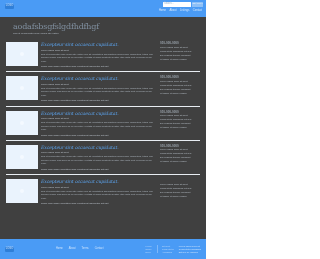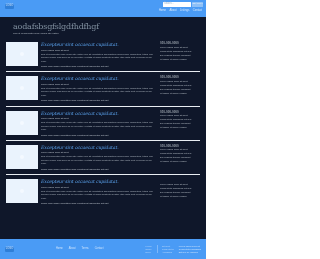--- a/index.html
+++ b/index.html
@@ -2,21 +2,21 @@
 <html><head>
 <meta charset="utf-8">
 <style>
   * { box-sizing: border-box; margin: 0; padding: 0; }
   html, body {
     width: 206px; height: 259px;
     background: #ffffff;
     font-family: "Liberation Sans", sans-serif;
     overflow: hidden;
   }
-  .page { width: 206px; height: 259px; position: relative; background:#0f172a; }
+  .page { width: 206px; height: 259px; position: relative; background:#404040; }
 
   
   .header {
     height: 17px; background: #4a9bf5; width: 100%;
     position: relative; display: flex; align-items: flex-start;
   }
   .hdr-logo {
     margin: 4px 0 0 5px; width: 9px; height: 5px;
     background: #2f7fd8; border-radius: 1px;
     display: flex; align-items: center; justify-content: center;

